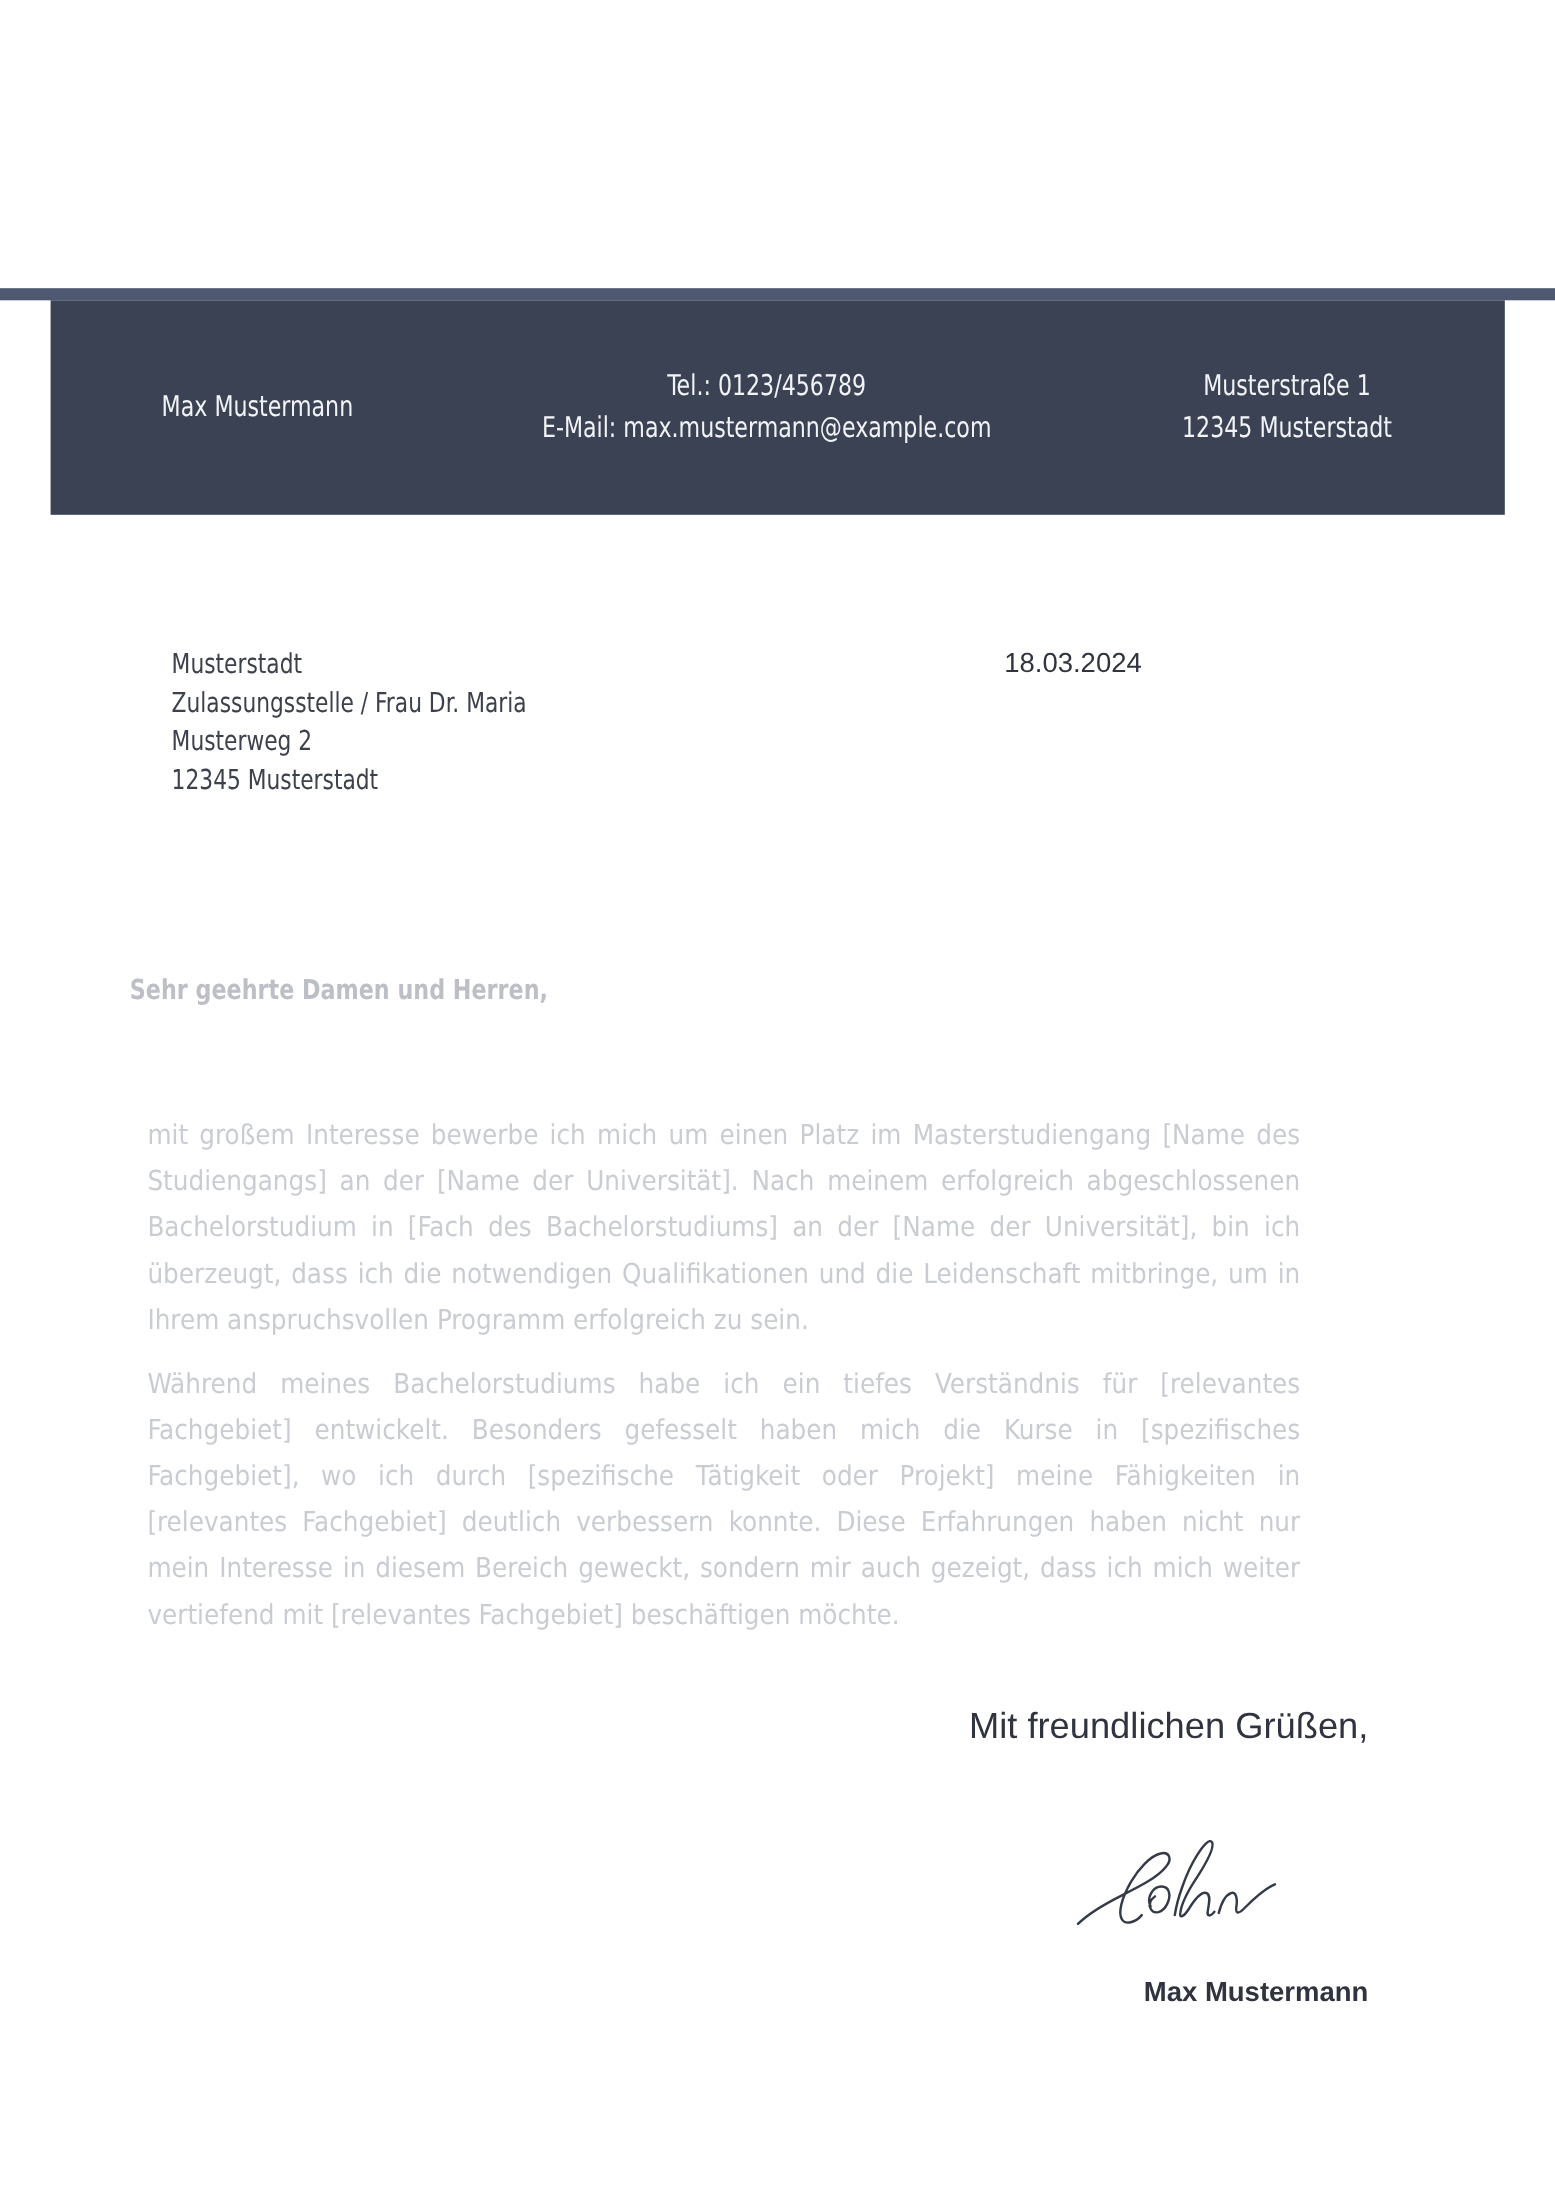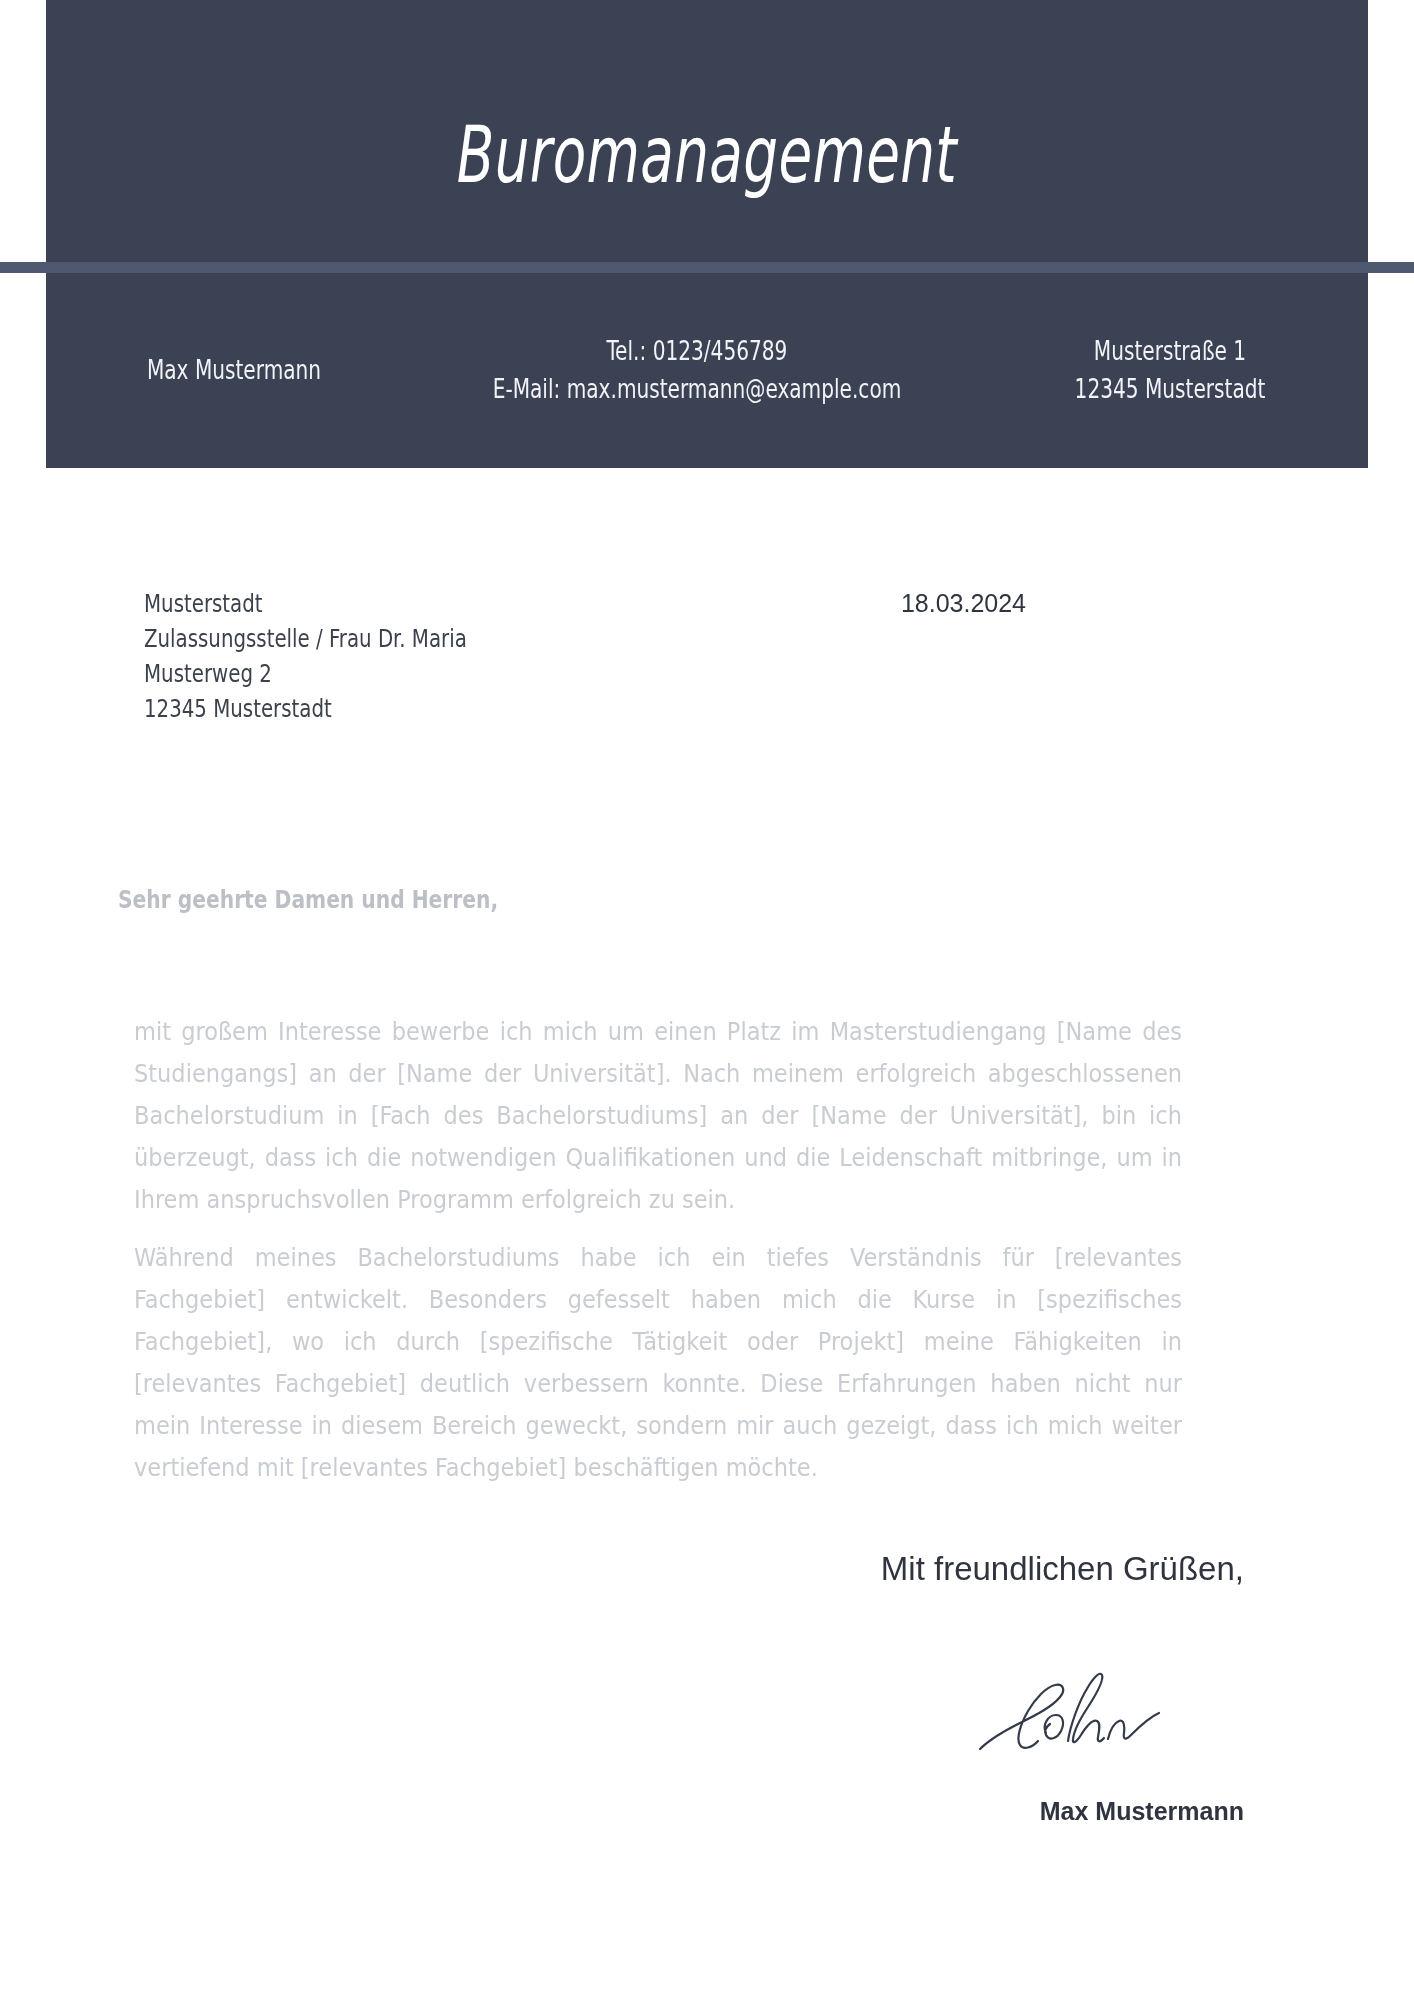--- a/index.html
+++ b/index.html
@@ -93,21 +93,21 @@
   }
   .contact-col.right {
     flex: 0 0 360px;
     text-align: center;
     transform-origin: center center;
   }
 
   
   .address-row {
     position: absolute;
-    left: 4px;
+    left: 16px;
     top: 586px;
     width: 1172px;
     height: 140px;
     padding-left: 20px;
   }
 
   .recipient {
     position: absolute;
     left: 140px;
     top: 0;
@@ -199,23 +199,20 @@
     font-size: 25px;
     font-weight: bold;
     white-space: nowrap;
   }
 </style>
 </head>
 <body>
 
 <div class="page">
 
-  <div class="header-block">
-    <div class="letterhead-title">Buromanagement</div>
-  </div>
 
   <div class="accent-stripe"></div>
 
   <div class="contact-band">
     <div class="contact-col left">
       <div>Max Mustermann</div>
     </div>
     <div class="contact-col middle">
       <div>Tel.: 0123/456789</div>
       <div>E-Mail: max.mustermann@example.com</div>

